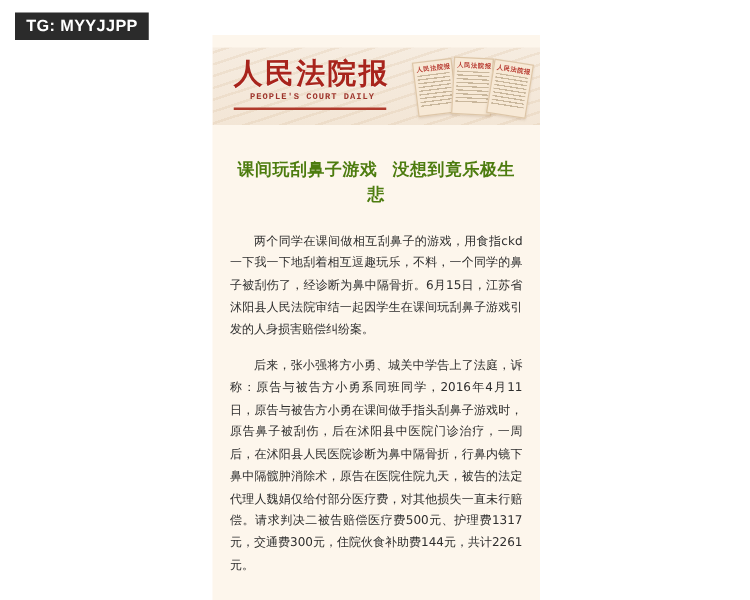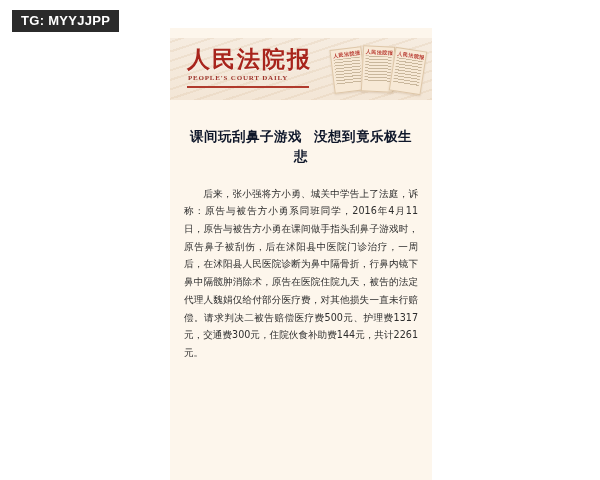--- a/index.html
+++ b/index.html
@@ -84,27 +84,27 @@
     color: #a8241c;
     font-size: 23px;
     font-weight: bold;
     letter-spacing: 2px;
     line-height: 1.1;
     font-family: "DejaVu Sans", "Liberation Sans", sans-serif;
     text-shadow: 0 1px 0 rgba(255,255,255,0.5);
   }
   .masthead-sub {
     position: absolute;
-    left: 18px;
+    left: 30px;
     top: 36px;
     color: #9e352c;
     font-size: 7px;
     letter-spacing: 0.8px;
     font-weight: bold;
-    font-family: Liberation Serif, serif;
+    font-family: Liberation Mono, monospace;
   }
   .masthead-rule {
     position: absolute;
     left: 17px;
     top: 48px;
     width: 122px;
     height: 2px;
     background: #b03a2c;
   }
   
@@ -134,21 +134,21 @@
     height: 26px;
     background: repeating-linear-gradient(180deg, #c9b79c 0 1px, rgba(0,0,0,0) 1px 3px);
   }
   .thumb1 { left: 2px; top: 4px; width: 30px; height: 42px; transform: rotate(-7deg); }
   .thumb2 { left: 32px; top: 2px; width: 30px; height: 44px; transform: rotate(3deg); }
   .thumb3 { left: 62px; top: 5px; width: 30px; height: 42px; transform: rotate(9deg); }
   
   .headline {
     margin: 26px 16px 0 16px;
     text-align: center;
-    color: #0f172a;
+    color: #4d7c0f;
     font-size: 13.5px;
     font-weight: bold;
     letter-spacing: 0.5px;
     line-height: 1.5;
     font-family: "DejaVu Sans", "Liberation Sans", sans-serif;
   }
   .headline-gap {
     display: inline-block;
     width: 12px;
   }
@@ -196,19 +196,20 @@
           <div class="t-lines"></div>
         </div>
       </div>
     </div>
 
     <div class="headline">
       <span>课间玩刮鼻子游戏</span><span class="headline-gap"></span><span>没想到竟乐极生悲</span>
     </div>
 
     <div class="body-text">
+      <p class="para">两个同学在课间做相互刮鼻子的游戏，用食指ckd一下我一下地刮着相互逗趣玩乐，不料，一个同学的鼻子被刮伤了，经诊断为鼻中隔骨折。6月15日，江苏省沭阳县人民法院审结一起因学生在课间玩刮鼻子游戏引发的人身损害赔偿纠纷案。</p>
       <p class="para">后来，张小强将方小勇、城关中学告上了法庭，诉称：原告与被告方小勇系同班同学，2016年4月11日，原告与被告方小勇在课间做手指头刮鼻子游戏时，原告鼻子被刮伤，后在沭阳县中医院门诊治疗，一周后，在沭阳县人民医院诊断为鼻中隔骨折，行鼻内镜下鼻中隔髋肿消除术，原告在医院住院九天，被告的法定代理人魏娟仅给付部分医疗费，对其他损失一直未行赔偿。请求判决二被告赔偿医疗费500元、护理费1317元，交通费300元，住院伙食补助费144元，共计2261元。</p>
     </div>
 
   </div>
 
 
 </div>
 
 </body></html>

